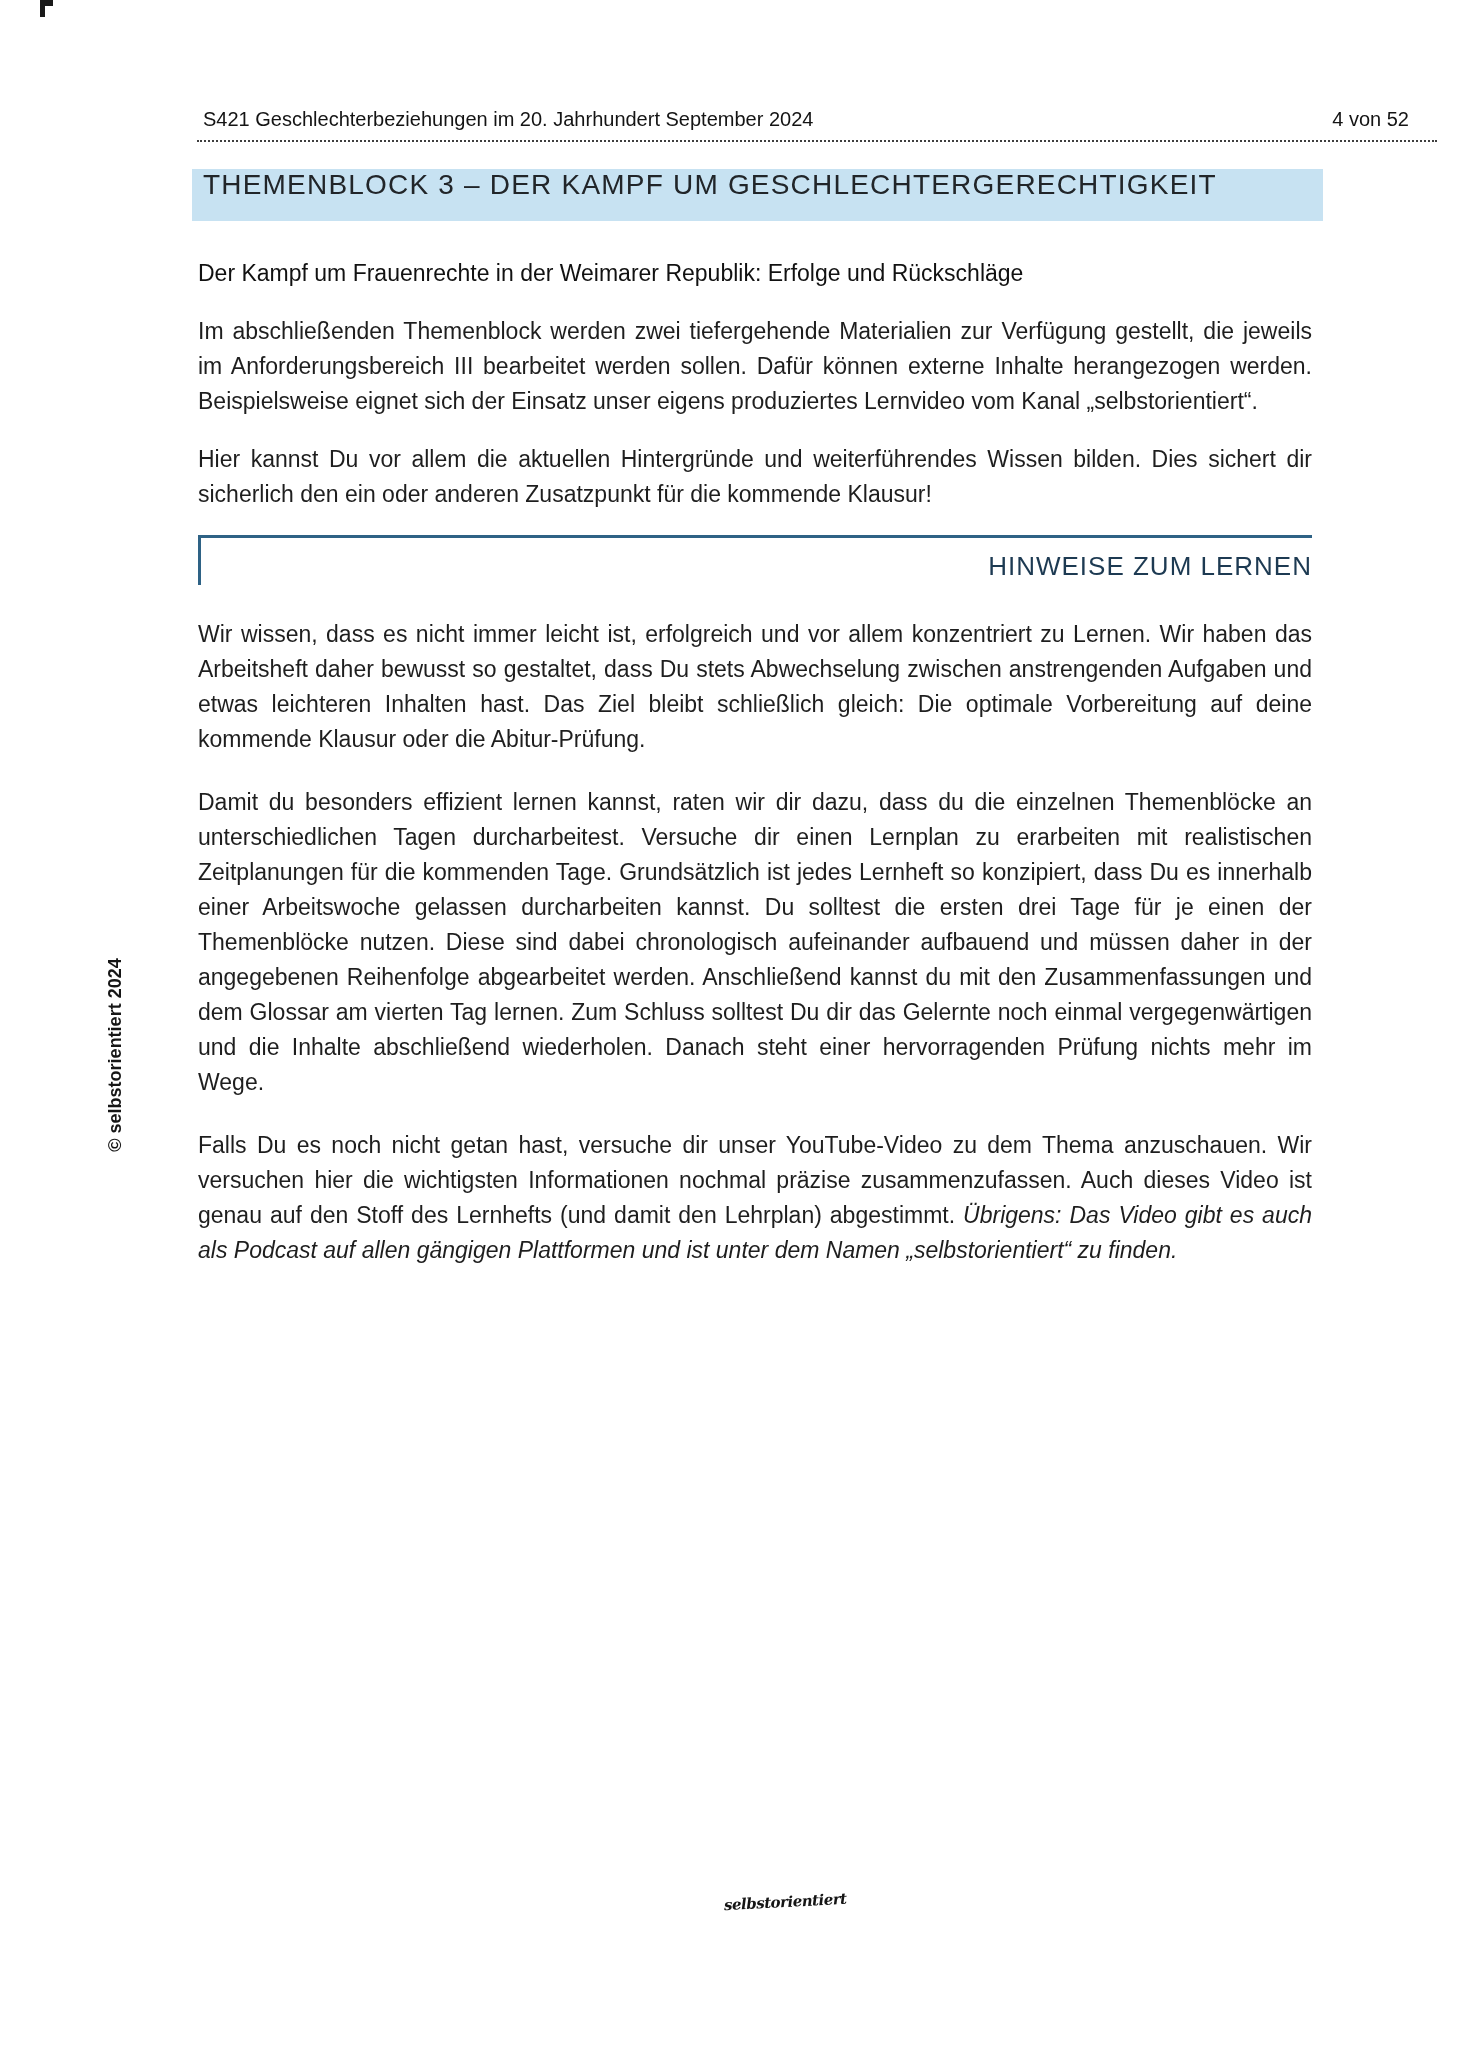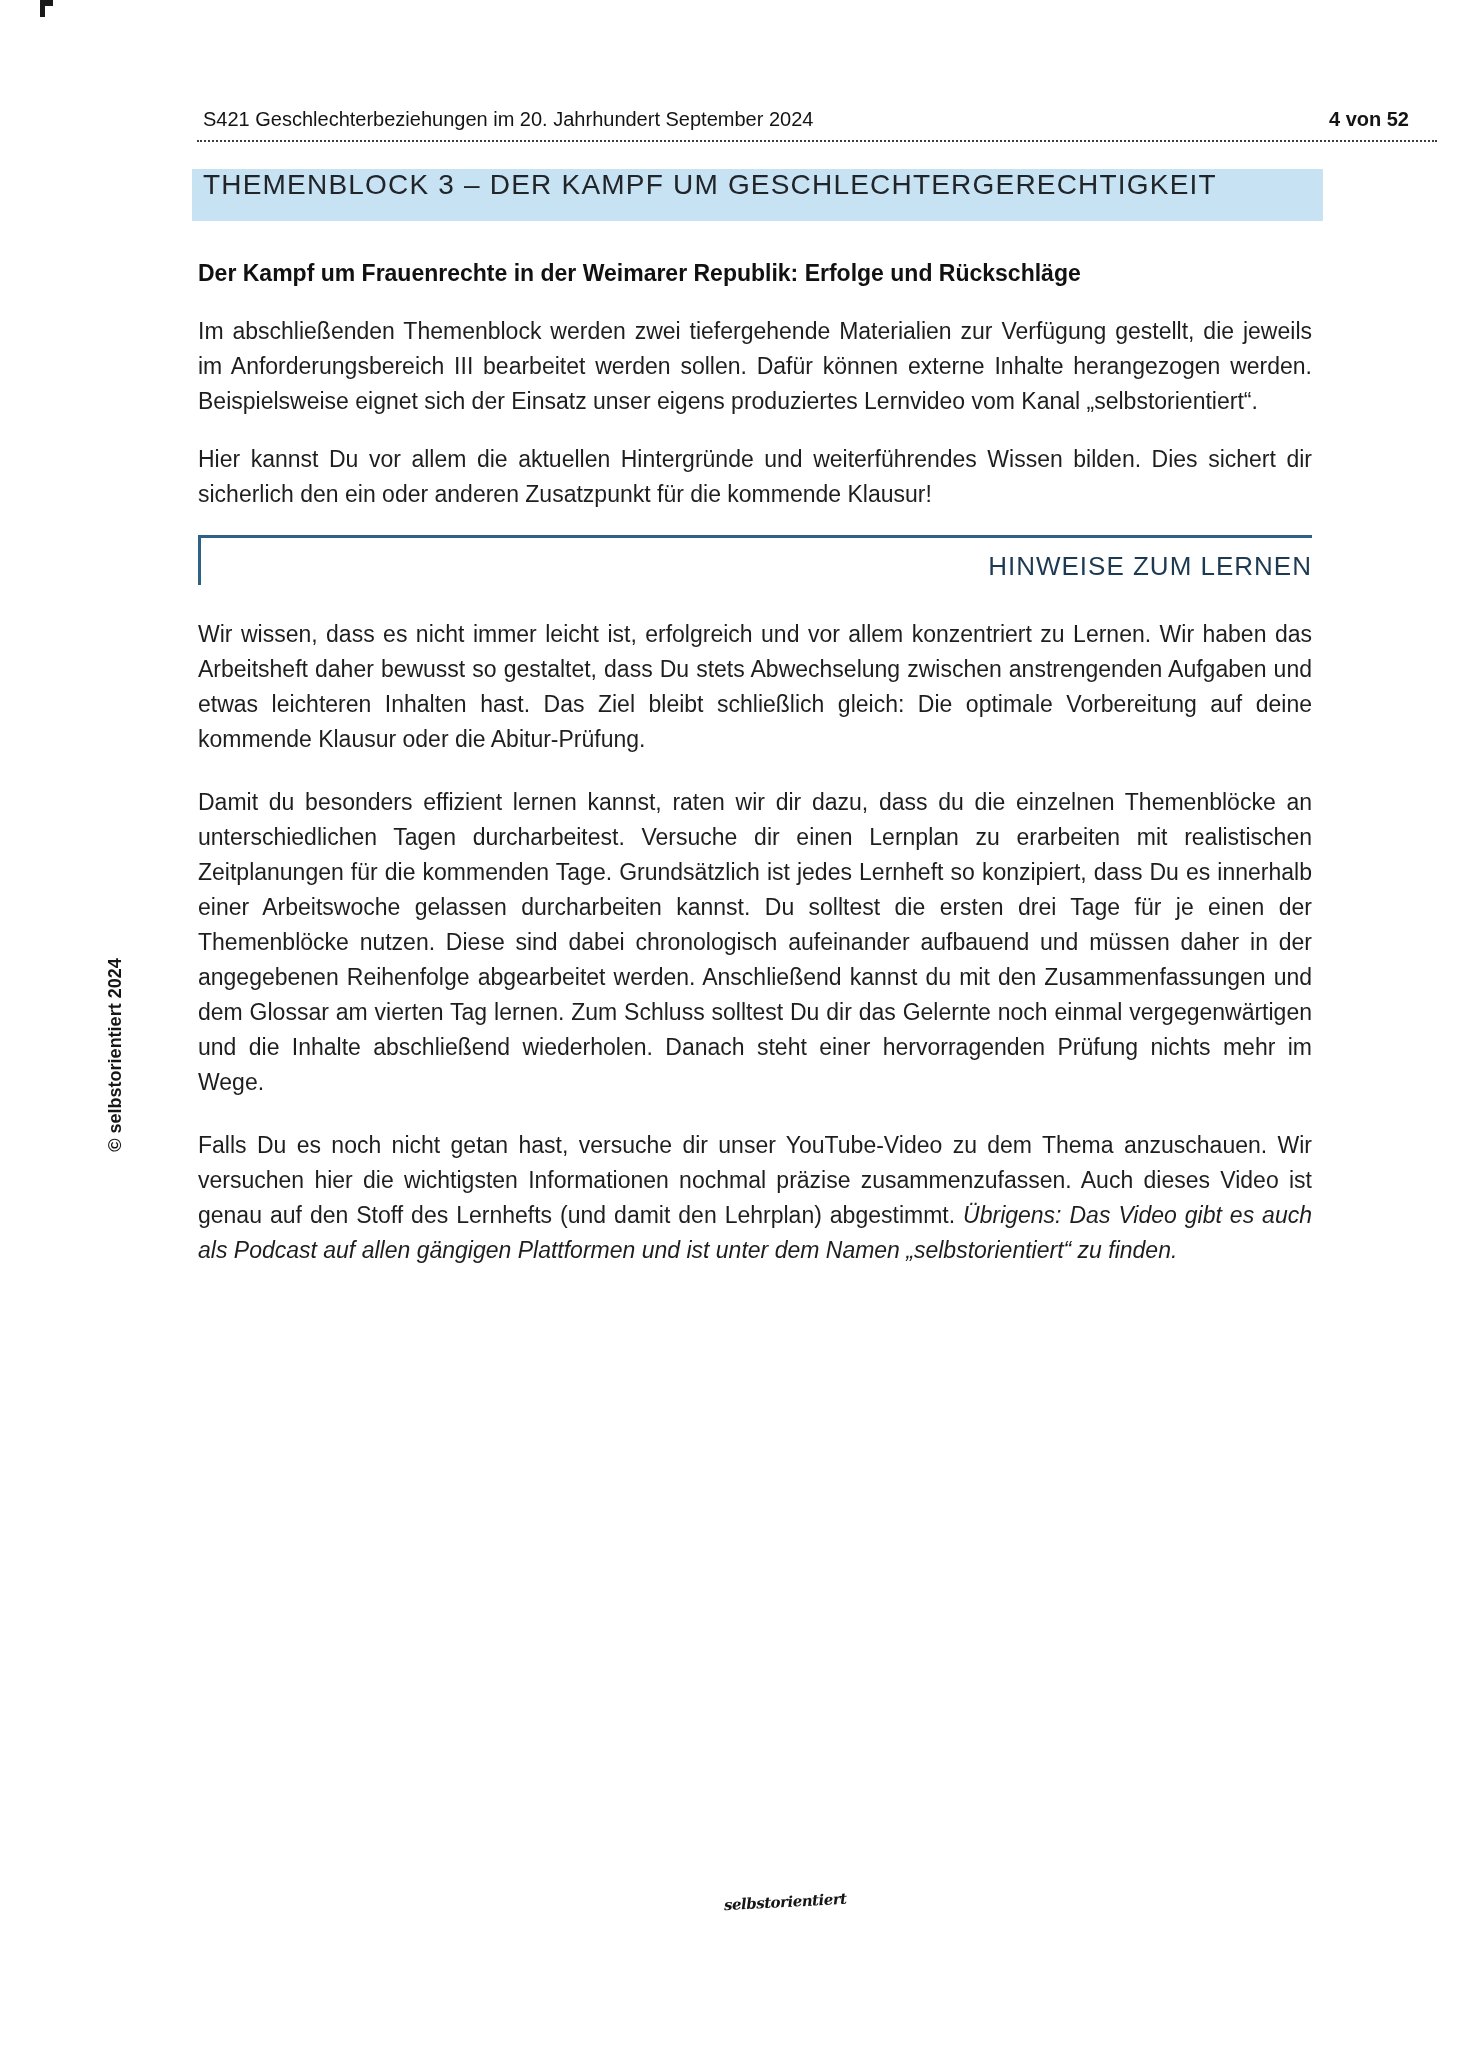--- a/index.html
+++ b/index.html
@@ -16,31 +16,31 @@
   
   .corner-mark{position:absolute;top:0;left:0;width:13px;height:17px;
     border-top:6px solid #191919;border-left:5px solid #191919;}
 
   
   .doc-header{position:absolute;top:108px;left:157px;width:1240px;
     display:flex;justify-content:space-between;align-items:flex-end;
     padding-bottom:9px;border-bottom:2px dotted #3e3e3e;
     font-size:20px;color:#141414;}
   .doc-header .left{padding-left:6px;}
-  .doc-header .right{margin-right:28px;font-weight:bold;}
+  .doc-header .right{margin-right:28px;}
 
   
   .banner{position:absolute;top:169px;left:152px;width:1131px;height:52px;
     background:var(--banner-bg);display:flex;align-items:flex-start;
     padding-left:11px;font-size:28px;letter-spacing:1.2px;color:#212529;}
 
   
   .col{position:absolute;top:244px;left:158px;width:1114px;
     font-size:23px;line-height:35px;text-align:justify;color:var(--text);}
-  .h-bold{font-weight:bold;color:#111;margin:0 0 23px;text-align:left;}
+  .h-bold{font-weight:normal;color:#111;margin:0 0 23px;text-align:left;}
   .h-bold.first{margin-top:12px;}
   .para{margin:0 0 23px;}
   .para.gap-lg{margin-bottom:28px;}
   .para.last{margin-bottom:0;}
 
   
   .section-box{margin:4px 0 32px;border-top:3px solid var(--rule-blue);
     border-left:3px solid var(--rule-blue);
     padding:13px 0 4px 10px;}
   .section-title{font-size:26px;letter-spacing:1px;color:var(--heading-navy);

